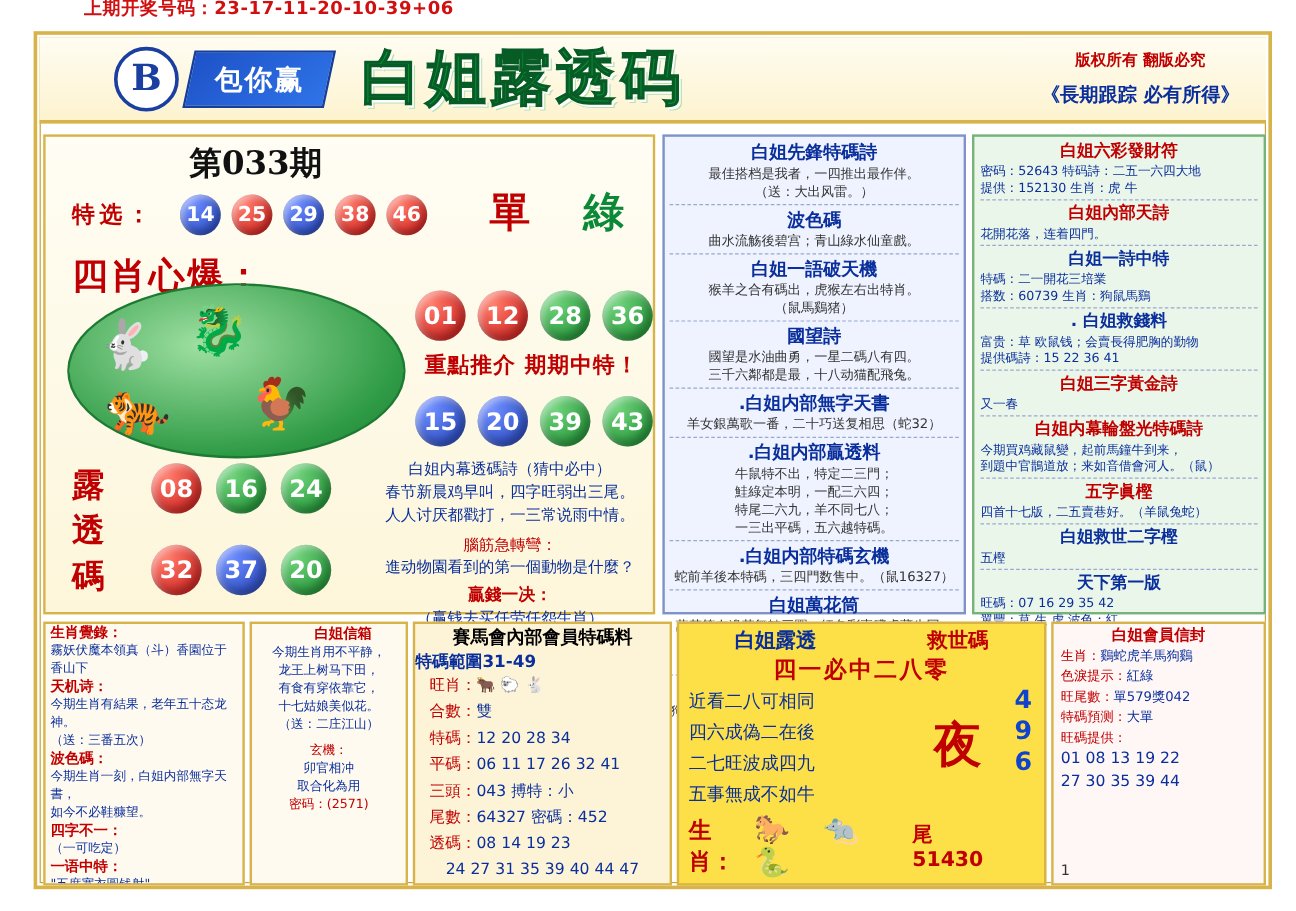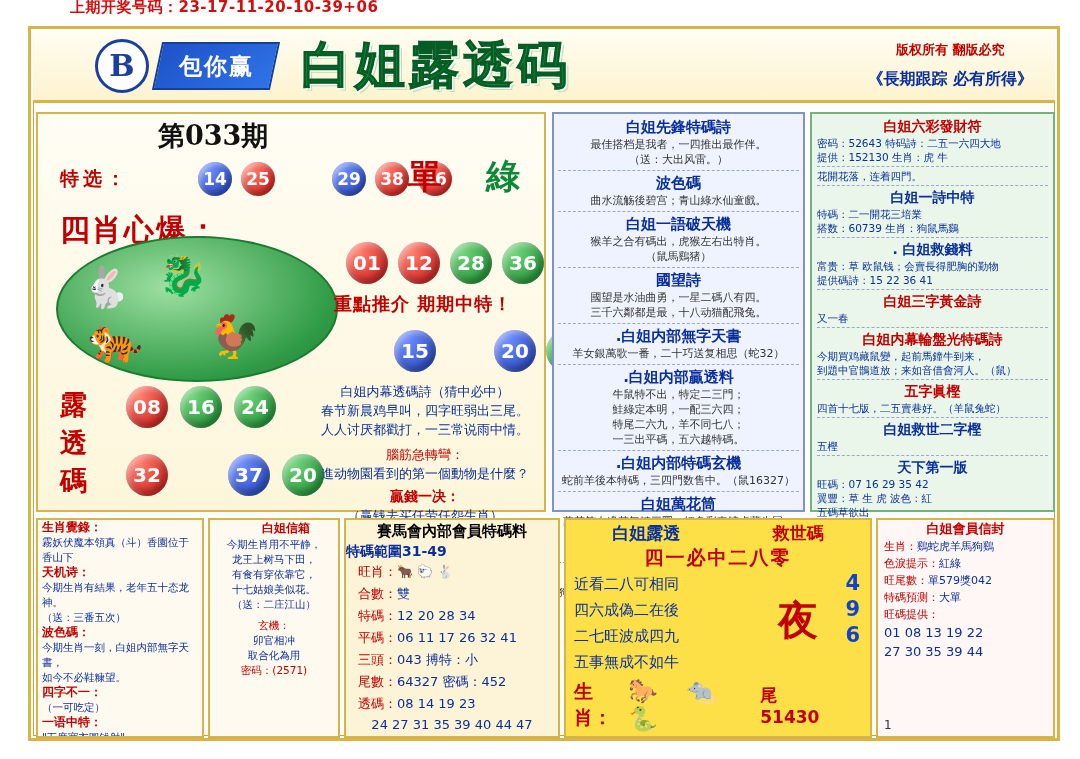--- a/index.html
+++ b/index.html
@@ -84,21 +84,21 @@
     font-size:19px; font-weight:bold; color:#c00000;
     letter-spacing:4px;
   }
   .ball {
     width:34px; height:34px; border-radius:50%;
     display:flex; align-items:center; justify-content:center;
     color:#fff; font-weight:bold; font-size:17px;
     font-family:"DejaVu Sans","Liberation Sans",sans-serif;
     box-shadow:inset -3px -4px 6px rgba(0,0,0,.28), inset 3px 3px 5px rgba(255,255,255,.5);
   }
-  .b-blue{background:radial-gradient(circle at 32% 28%,#6b8bff,#1f3fb5);margin-left:48px;}
+  .b-blue{background:radial-gradient(circle at 32% 28%,#6b8bff,#1f3fb5);}
   .b-red{background:radial-gradient(circle at 32% 28%,#ff7c6b,#c81010);}
   .b-green{background:radial-gradient(circle at 32% 28%,#6fd27a,#138a2a);}
   .row-tx { position:absolute; left:112px; top:48px; display:flex; gap:9px; }
 
   .dan, .lv {
     position:absolute; top:40px;
     font-size:34px; font-weight:bold;
     font-family:"DejaVu Serif","Liberation Serif",serif;
   }
   .dan { left:370px; color:#c00000; }
@@ -126,21 +126,21 @@
 
   .midballs-1 { position:absolute; left:308px; top:128px; display:flex; gap:10px; }
   .midballs-2 { position:absolute; left:308px; top:216px; display:flex; gap:10px; }
   .ballbig {
     width:42px; height:42px; border-radius:50%;
     display:flex; align-items:center; justify-content:center;
     color:#fff; font-weight:bold; font-size:20px;
     box-shadow:inset -4px -5px 7px rgba(0,0,0,.28), inset 3px 3px 6px rgba(255,255,255,.5);
   }
   .recommend {
-    position:absolute; left:296px; top:178px;
+    position:absolute; left:316px; top:178px;
     font-size:18px; font-weight:bold; color:#c00000;
     letter-spacing:1px;
   }
   .lutouma {
     position:absolute; left:22px; top:272px;
     font-size:27px; font-weight:bold; color:#c00000;
     line-height:38px; letter-spacing:2px;
     font-family:"DejaVu Serif","Liberation Serif",serif;
   }
   .lt-row1 { position:absolute; left:88px; top:272px; display:flex; gap:12px; }
@@ -364,20 +364,21 @@
         <div class="mc-title">白姐必出特玄機詩</div>
         <div class="mc-line">狗就四要买黄色，童画二五同忘见，猴38等30 …</div>
       </div>
     </div>
 
   <div class="rightcol" id="rightcol">
       <div class="rc-title">白姐六彩發財符</div>
       <div class="rc-line blue">密码：52643 特码詩：二五一六四大地</div>
       <div class="rc-line blue">提供：152130 生肖：虎 牛</div>
       <hr class="sep">
+      <div class="rc-title">白姐內部天詩</div>
       <div class="rc-line blue">花開花落，连着四門。</div>
       <hr class="sep">
       <div class="rc-title blue">白姐一詩中特</div>
       <div class="rc-line blue">特碼：二一開花三培業</div>
       <div class="rc-line blue">搭数：60739 生肖：狗鼠馬鷄</div>
       <hr class="sep">
       <div class="rc-title blue">. 白姐救錢料</div>
       <div class="rc-line blue">富贵：草 欧鼠钱；会賣長得肥胸的勤物</div>
       <div class="rc-line blue">提供碼詩：15 22 36 41</div>
       <hr class="sep">

